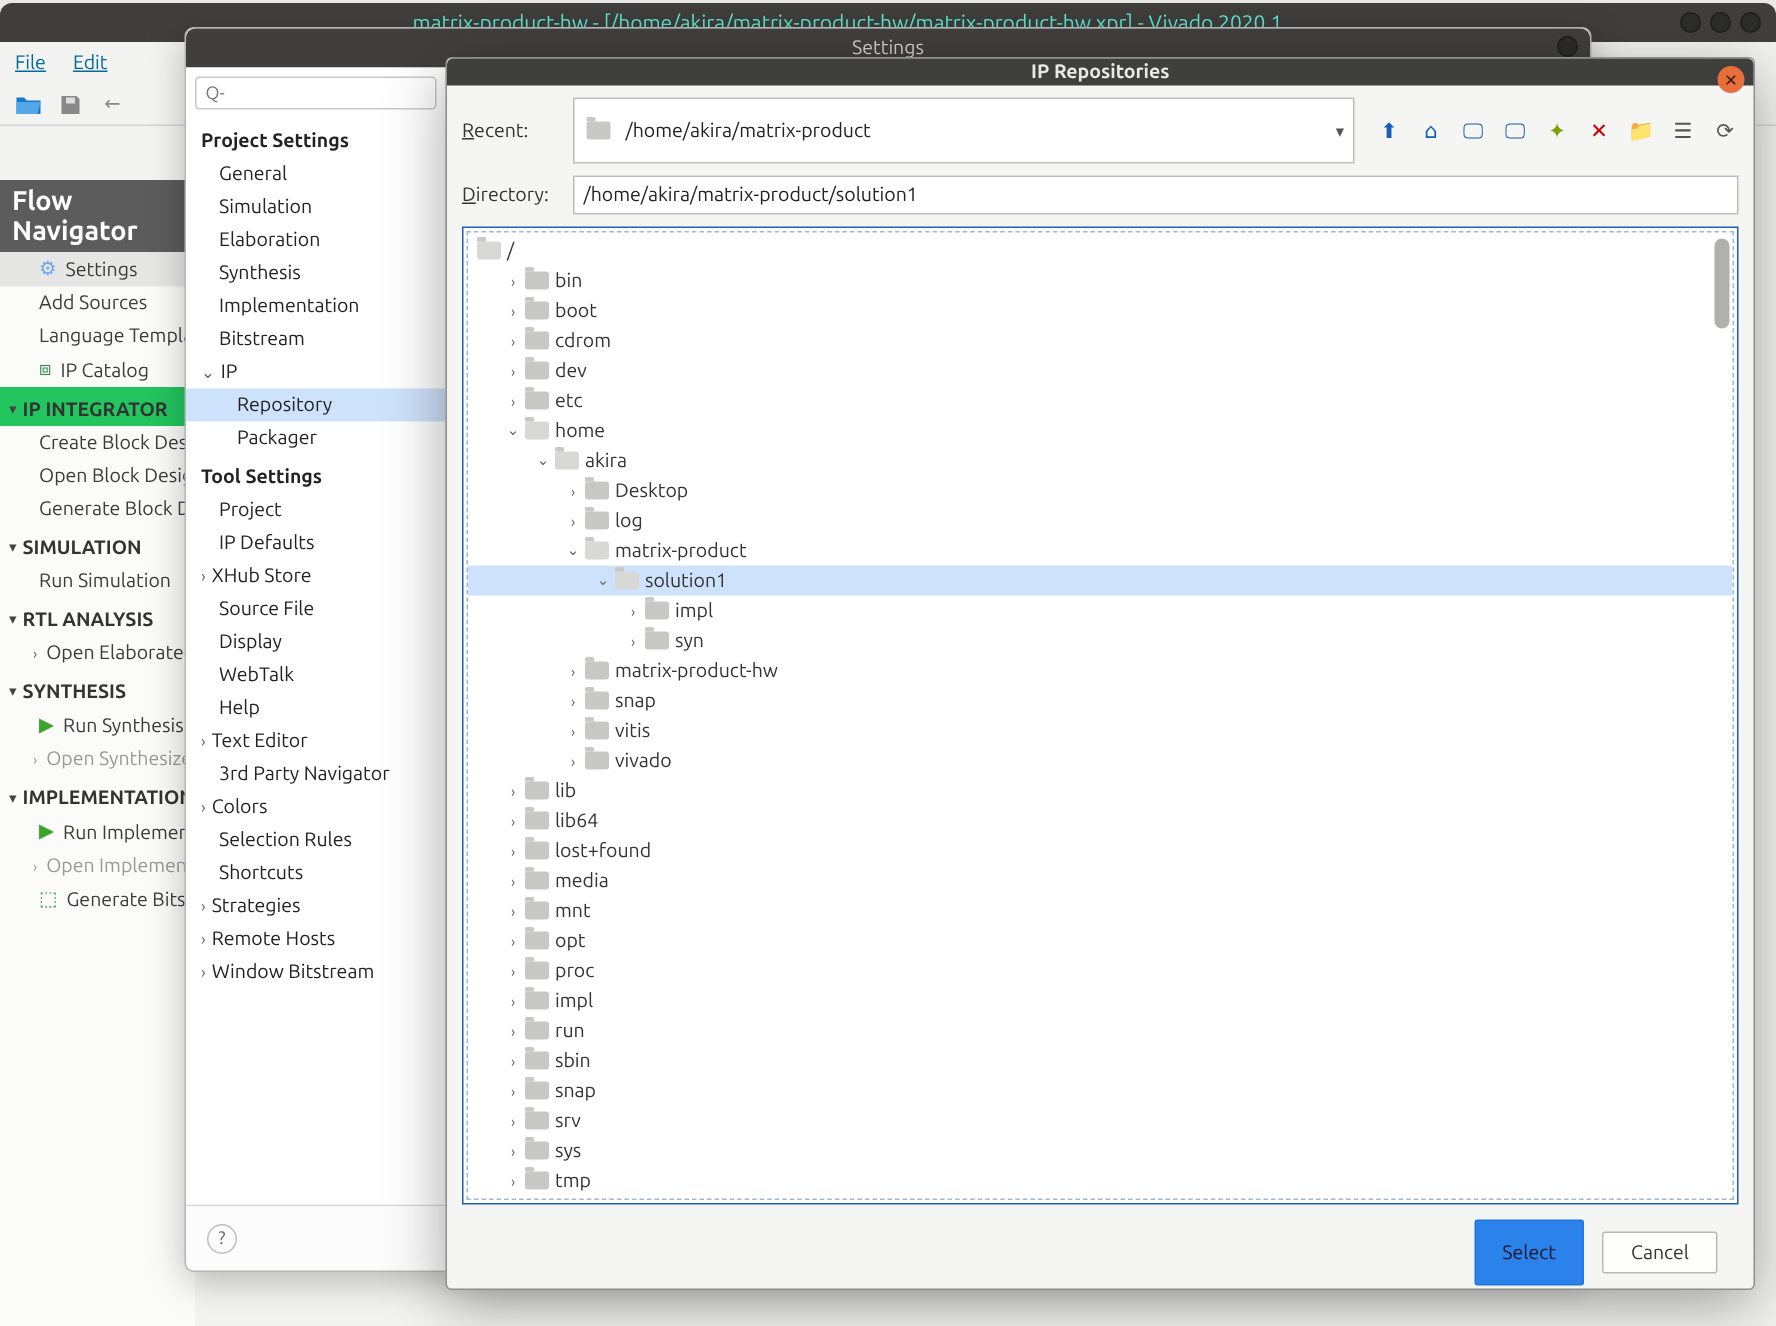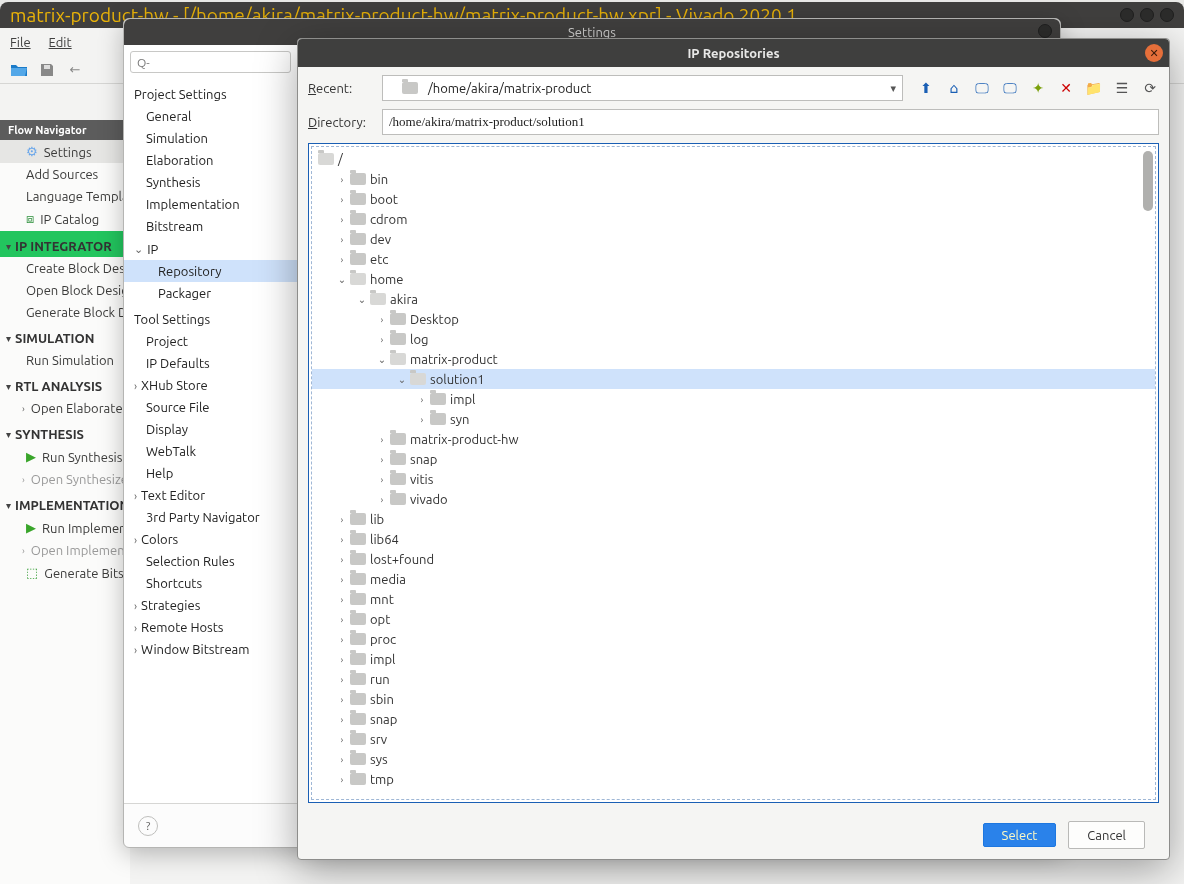--- a/index.html
+++ b/index.html
@@ -7,33 +7,33 @@
     font-family: "Ubuntu","Cantarell","DejaVu Sans","Helvetica Neue",Arial,sans-serif;
     font-size: 13px; color: #222; background: #f2f1f0; }
   .desktop { position: relative; width: 1184px; height: 884px; background: #e8e8e6; }
 
   
   .vivado-titlebar {
     position:absolute; top:2px; left:0; width:1184px; height:26px;
     background:#403f3e; color:#9a9a99; display:flex; align-items:center;
     border-top-left-radius:8px; border-top-right-radius:8px; padding:0 10px;
   }
-  .vivado-titlebar .tbt { flex:1; font-size:19px; color:#eab308; }
+  .vivado-titlebar .tbt { flex:1; text-align:center; font-size:14px; color:#5eead4; }
   .winbtns { display:flex; gap:6px; }
   .winbtn { width:14px; height:14px; border-radius:50%; background:#2c2c2b; border:1px solid #1f1f1f; }
 
   .vivado-body { position:absolute; top:28px; left:0; width:1184px; height:856px; background:#f3f3f2; }
   .menubar { height:28px; display:flex; align-items:center; padding:0 10px; gap:18px; }
-  .menubar span { color:#404040; }
+  .menubar span { color:#0369a1; }
   .menubar span u { text-decoration:underline; }
   .toolbar-row { height:28px; display:flex; align-items:center; padding:0 10px; gap:10px; border-bottom:1px solid #d6d6d4;}
   .tb-icon { width:18px; height:18px; display:inline-flex; align-items:center; justify-content:center; }
 
   .flownav { position:absolute; top:92px; left:0; width:130px; bottom:0; background:#fbfbfa; }
-  .flownav-title { background:#5c5c5c; color:#fff; font-weight:bold; padding:4px 8px; font-size:11px;}
+  .flownav-title { background:#5c5c5c; color:#fff; font-weight:bold; padding:4px 8px; font-size:18px;}
   .fn-group { font-weight:bold; padding:8px 6px 4px 6px; display:flex; align-items:center; gap:4px; color:#333; }
   .fn-item { padding:4px 6px 4px 26px; white-space:nowrap; overflow:hidden; text-overflow:clip; color:#3b3b3a; display:flex; align-items:center; gap:6px;}
   .fn-item.tight { padding-left:22px;}
   .fn-item.settings-sel { background:#e6e6e4; }
   .fn-item .gear { color:#6ba7ea;}
   .fn-item .play { color:#39a52a; }
   .fn-item.muted { color:#999; }
   .caret::before { content:"▾ "; font-size:10px; color:#444;}
 
   
@@ -46,21 +46,21 @@
   .settings-titlebar {
     height:26px; background:#403f3e; color:#d0d0cf; display:flex; align-items:center; justify-content:center;
     border-top-left-radius:6px; border-top-right-radius:6px; font-size:13px;
     position:relative;
   }
   .settings-titlebar .winbtns { position:absolute; right:8px; top:5px; }
   .settings-body { flex:1; display:flex; position:relative; }
 
   .settings-side { width:174px; border-right:1px solid #e0e0de; display:flex; flex-direction:column; background:#fff;}
   .qsearch { margin:6px; height:22px; border:1px solid #c8c8c6; border-radius:3px; display:flex; align-items:center; padding:0 6px; color:#777; font-size:12px;}
-  .ps-head { font-weight:normal; padding:8px 10px 4px 10px; }
+  .ps-head { font-weight:bold; padding:8px 10px 4px 10px; }
   .ps-item { padding:4px 10px 4px 22px; }
   .ps-item.sub { padding-left:34px; }
   .ps-item.exp { padding-left:10px; display:flex; align-items:center; gap:4px;}
   .ps-item.sel { background:#cfe2fb; }
   .ps-item .c::before { content:"› "; color:#666; font-size:11px;}
   .ps-item .ce::before { content:"⌄ "; color:#666; font-size:11px;}
 
   .settings-footer {
     height:44px; border-top:1px solid #d6d6d4; display:flex; align-items:center;
     padding:0 14px; gap:10px; justify-content:flex-end;
@@ -84,23 +84,23 @@
   }
   .repo-titlebar .closeb {
     position:absolute; right:6px; top:5px; width:18px; height:18px; border-radius:50%;
     background:#e66f3a; display:flex; align-items:center; justify-content:center; color:#3a1a0a; font-size:11px; font-weight:bold;
   }
 
   .repo-body { flex:1; display:flex; flex-direction:column; padding:8px 10px 0 10px; gap:8px;}
 
   .row { display:flex; align-items:center; gap:8px; }
   .row-label { width:66px; color:#333; }
-  .recent-input { flex:1; height:26px; border:1px solid #bdbdbb; background:#fff; display:flex; align-items:center; padding:0 17px; gap:6px; position:relative;}
+  .recent-input { flex:1; height:44px; border:1px solid #bdbdbb; background:#fff; display:flex; align-items:center; padding:0 6px; gap:6px; position:relative;}
   .recent-input .dd { position:absolute; right:6px; font-size:11px; color:#555;}
-  .dir-input { flex:1; height:26px; border:1px solid #bdbdbb; background:#fff; display:flex; align-items:center; padding:0 6px;font-family:Liberation Serif, serif;}
+  .dir-input { flex:1; height:26px; border:1px solid #bdbdbb; background:#fff; display:flex; align-items:center; padding:0 6px;}
 
   .icon-row { display:flex; align-items:center; gap:10px; margin-left:6px;}
   .ic { width:18px;height:18px;display:inline-flex;align-items:center;justify-content:center; font-size:14px;}
   .ic.blue { color:#1a5fb4;}
   .ic.green { color:#7aa00a;}
   .ic.red { color:#cc0000; font-weight:bold;}
   .ic.grey { color:#555;}
 
   .tree-wrap { flex:1; border:1px solid #1a5fb4; padding:2px; background:#fff; min-height:0;}
   .tree-inner { height:100%; border:1px dashed #9fb7d6; padding:2px 0; overflow:hidden; position:relative;}
@@ -109,21 +109,21 @@
   .node { display:flex; align-items:center; height:20px; white-space:nowrap; }
   .ind { display:inline-block; }
   .tw { width:12px; text-align:center; color:#666; font-size:10px; display:inline-block; }
   .fld { width:16px; height:12px; background:#c8c8c6; border-radius:2px; display:inline-block; margin:0 4px 0 2px; position:relative;}
   .fld::before { content:""; position:absolute; top:-3px; left:0; width:6px; height:3px; background:#c8c8c6; border-radius:1px 1px 0 0;}
   .fld.open { background:#d8d8d6;}
   .node.sel { background:#cfe2fb; }
   .scrollbar { position:absolute; right:2px; top:4px; width:10px; height:60px; background:#b0b0ae; border-radius:5px;}
 
   .repo-footer { height:48px; display:flex; align-items:center; justify-content:flex-end; gap:12px; padding:0 14px;}
-  .btn-primary { height:24px; min-width:72px; padding:0 18px; border:1px solid #1d77e0; background:#2a82ea; color:#fef9c3; border-radius:2px; display:flex; align-items:center; justify-content:center;}
+  .btn-primary { height:44px; min-width:72px; padding:0 18px; border:1px solid #1d77e0; background:#2a82ea; color:#0f172a; border-radius:2px; display:flex; align-items:center; justify-content:center;}
   .btn-sec { height:28px; min-width:72px; padding:0 18px; border:1px solid #b9b9b7; background:#fdfdfc; color:#333; border-radius:2px; display:flex; align-items:center; justify-content:center;}
 
   svg { display:block; }
 </style>
 </head>
 <body>
 
 <div class="desktop">
 
   <div class="vivado-titlebar">

